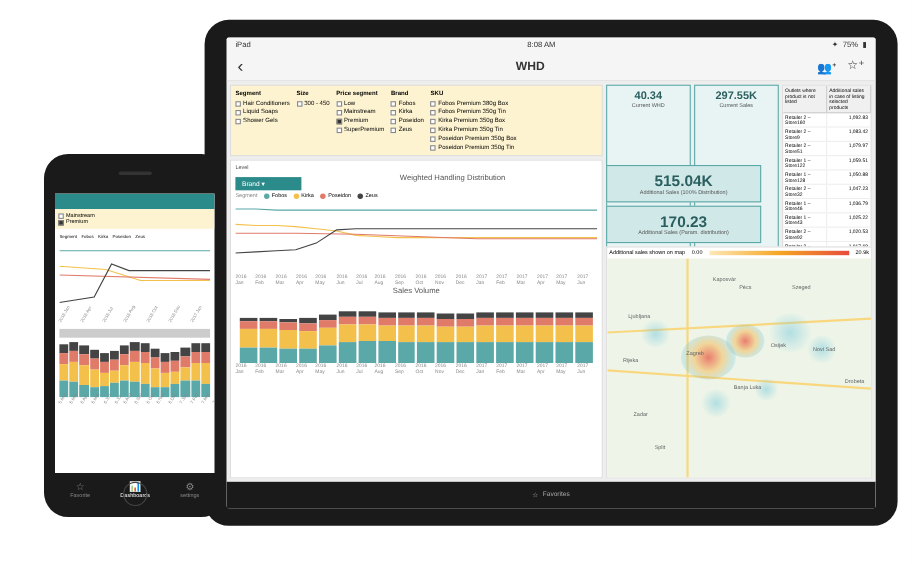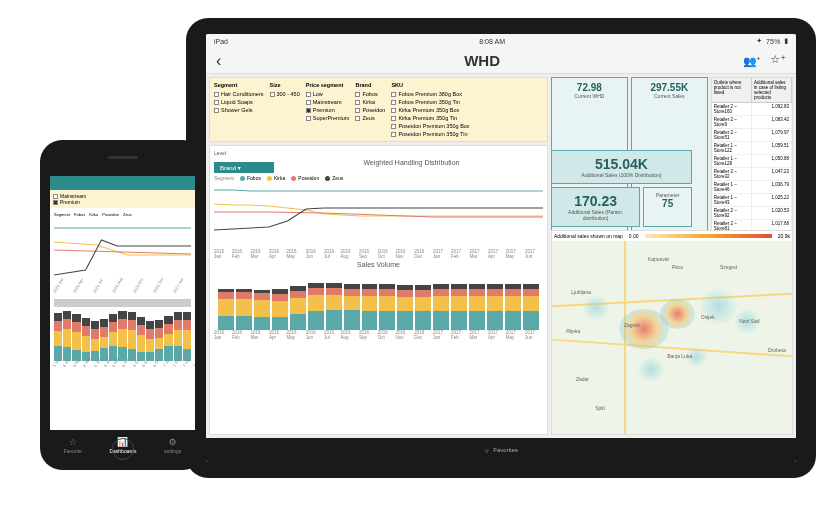--- a/index.html
+++ b/index.html
@@ -5,21 +5,21 @@
 *{margin:0;padding:0;box-sizing:border-box;font-family:-apple-system,Helvetica,Arial,sans-serif}
 body{width:829px;height:513px;background:#fff;position:relative;overflow:hidden}
 
 
 .ipad{position:absolute;left:186px;top:18px;width:630px;height:460px;background:#1a1a1a;border-radius:22px;padding:16px 20px}
 .ipad-screen{width:100%;height:100%;background:#f5f5f5;border-radius:2px;display:flex;flex-direction:column;overflow:hidden}
 .status-bar{height:14px;display:flex;justify-content:space-between;align-items:center;padding:0 8px;font-size:7px;color:#333;background:#f5f5f5}
 .status-right{display:flex;gap:4px;align-items:center}
 .app-header{height:26px;display:flex;align-items:center;justify-content:space-between;padding:0 10px;background:#f5f5f5;border-bottom:1px solid #ddd}
 .back-btn{font-size:16px;color:#333}
-.app-title{font-size:15px;font-weight:600;color:#333}
+.app-title{font-size:11px;font-weight:600;color:#333}
 .header-icons{display:flex;gap:10px}
 .hdr-icon{font-size:11px;color:#333}
 
 .dashboard{flex:1;display:flex;gap:3px;padding:3px;background:#eee;overflow:hidden}
 .left-panel{flex:1.4;display:flex;flex-direction:column;gap:3px}
 .right-panel{flex:1;display:flex;flex-direction:column;gap:3px}
 
 .filters{background:#fdf3d0;border:1px solid #ddd;padding:4px;display:flex;gap:6px;font-size:5.5px}
 .fcol{display:flex;flex-direction:column;gap:2px}
 .fcol-title{font-weight:600;margin-bottom:1px}
@@ -392,21 +392,21 @@
               <span>2017 May</span>
               <span>2017 Jun</span>
             </div>
 </div>
 
 </div>
 
 <div class="right-panel">
   <div class="kpi-row">
     <div class="kpi">
-      <div class="kpi-big">72.98</div>
+      <div class="kpi-big">40.34</div>
       <div class="kpi-lbl">Current WHD</div>
     </div>
     <div class="kpi">
       <div class="kpi-big">297.55K</div>
       <div class="kpi-lbl">Current Sales</div>
     </div>
     <div class="table-box" style="flex:1.2">
       <div class="table-hdr">
         <div>Outlets where product is not listed</div>
         <div>Additional sales in case of listing selected products</div>
@@ -460,24 +460,20 @@
     </div>
   </div>
   <div class="kpi-wide" style="margin-top:-100px;margin-right:101px">
     <div class="kpi-big">515.04K</div>
     <div class="kpi-lbl">Additional Sales (100% Distribution)</div>
   </div>
   <div style="display:flex;gap:3px;margin-right:101px">
     <div class="kpi-wide" style="flex:2">
       <div class="kpi-big">170.23</div>
       <div class="kpi-lbl">Additional Sales (Param. distribution)</div>
-    </div>
-    <div class="kpi" style="flex:1">
-      <div class="kpi-lbl">Parameter</div>
-      <div class="kpi-big">75</div>
     </div>
   </div>
 
   <div class="map-box">
     <div class="map-legend">
       <span>Additional sales shown on map</span>
       <span>0.00</span>
       <div class="map-grad"></div>
       <span>20.9k</span>
     </div>

